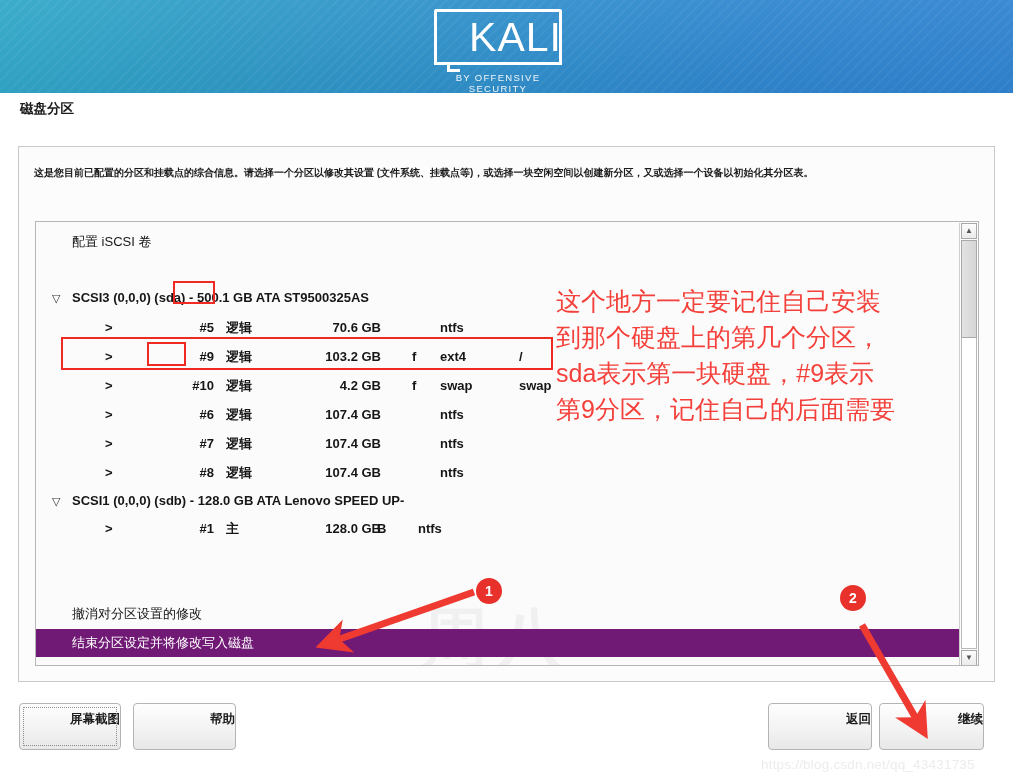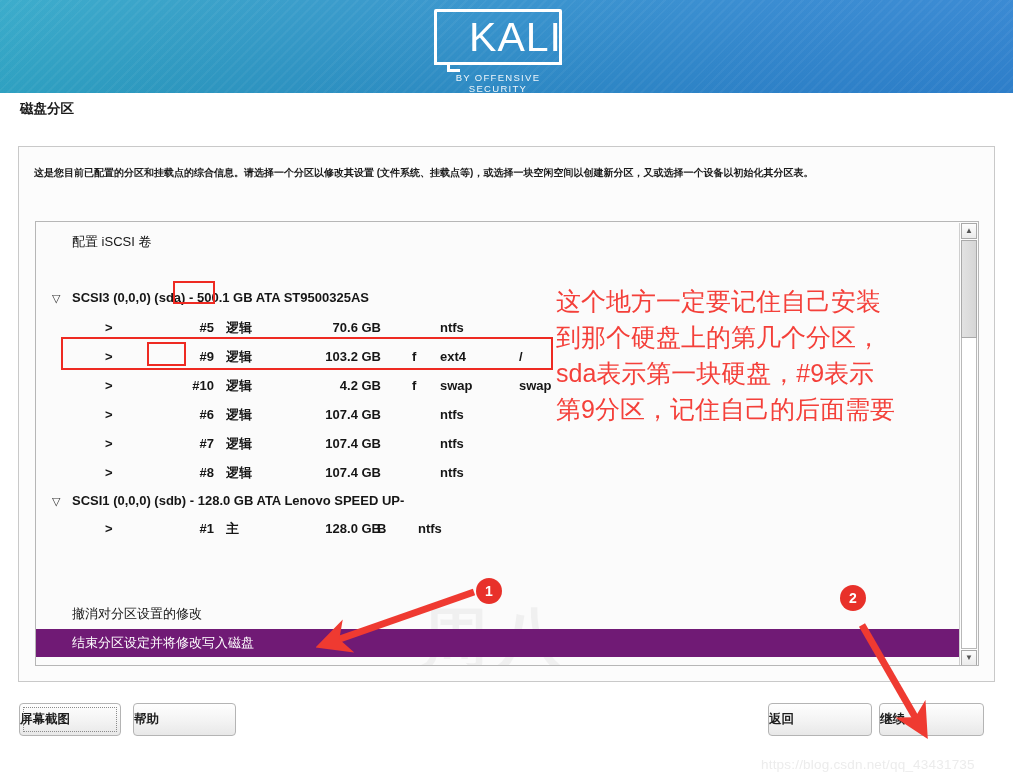--- a/index.html
+++ b/index.html
@@ -307,28 +307,28 @@
     left: 0; top: 0;
     width: 1013px;
     height: 784px;
     pointer-events: none;
     z-index: 46;
   }
 
   
   .btn {
     position: absolute;
-    height: 33px;
+    height: 47px;
     border: 1px solid #b4b4b4;
     border-radius: 4px;
     background: linear-gradient(180deg,#fefefe 0%, #f3f3f3 55%, #e8e8e8 100%);
     font-size: 12.5px;
     font-weight: bold;
     color: #1d1d1d;
-    text-align: left;
+    text-align: right;
     line-height: 31px;
     box-sizing: border-box;
   }
   #btn-screenshot { left: 19px; top: 703px; width: 102px; }
   #btn-screenshot .focus-ring {
     position: absolute;
     left: 3px; top: 3px; right: 3px; bottom: 3px;
     border: 1px dotted #8b8b8b;
     pointer-events: none;
   }

